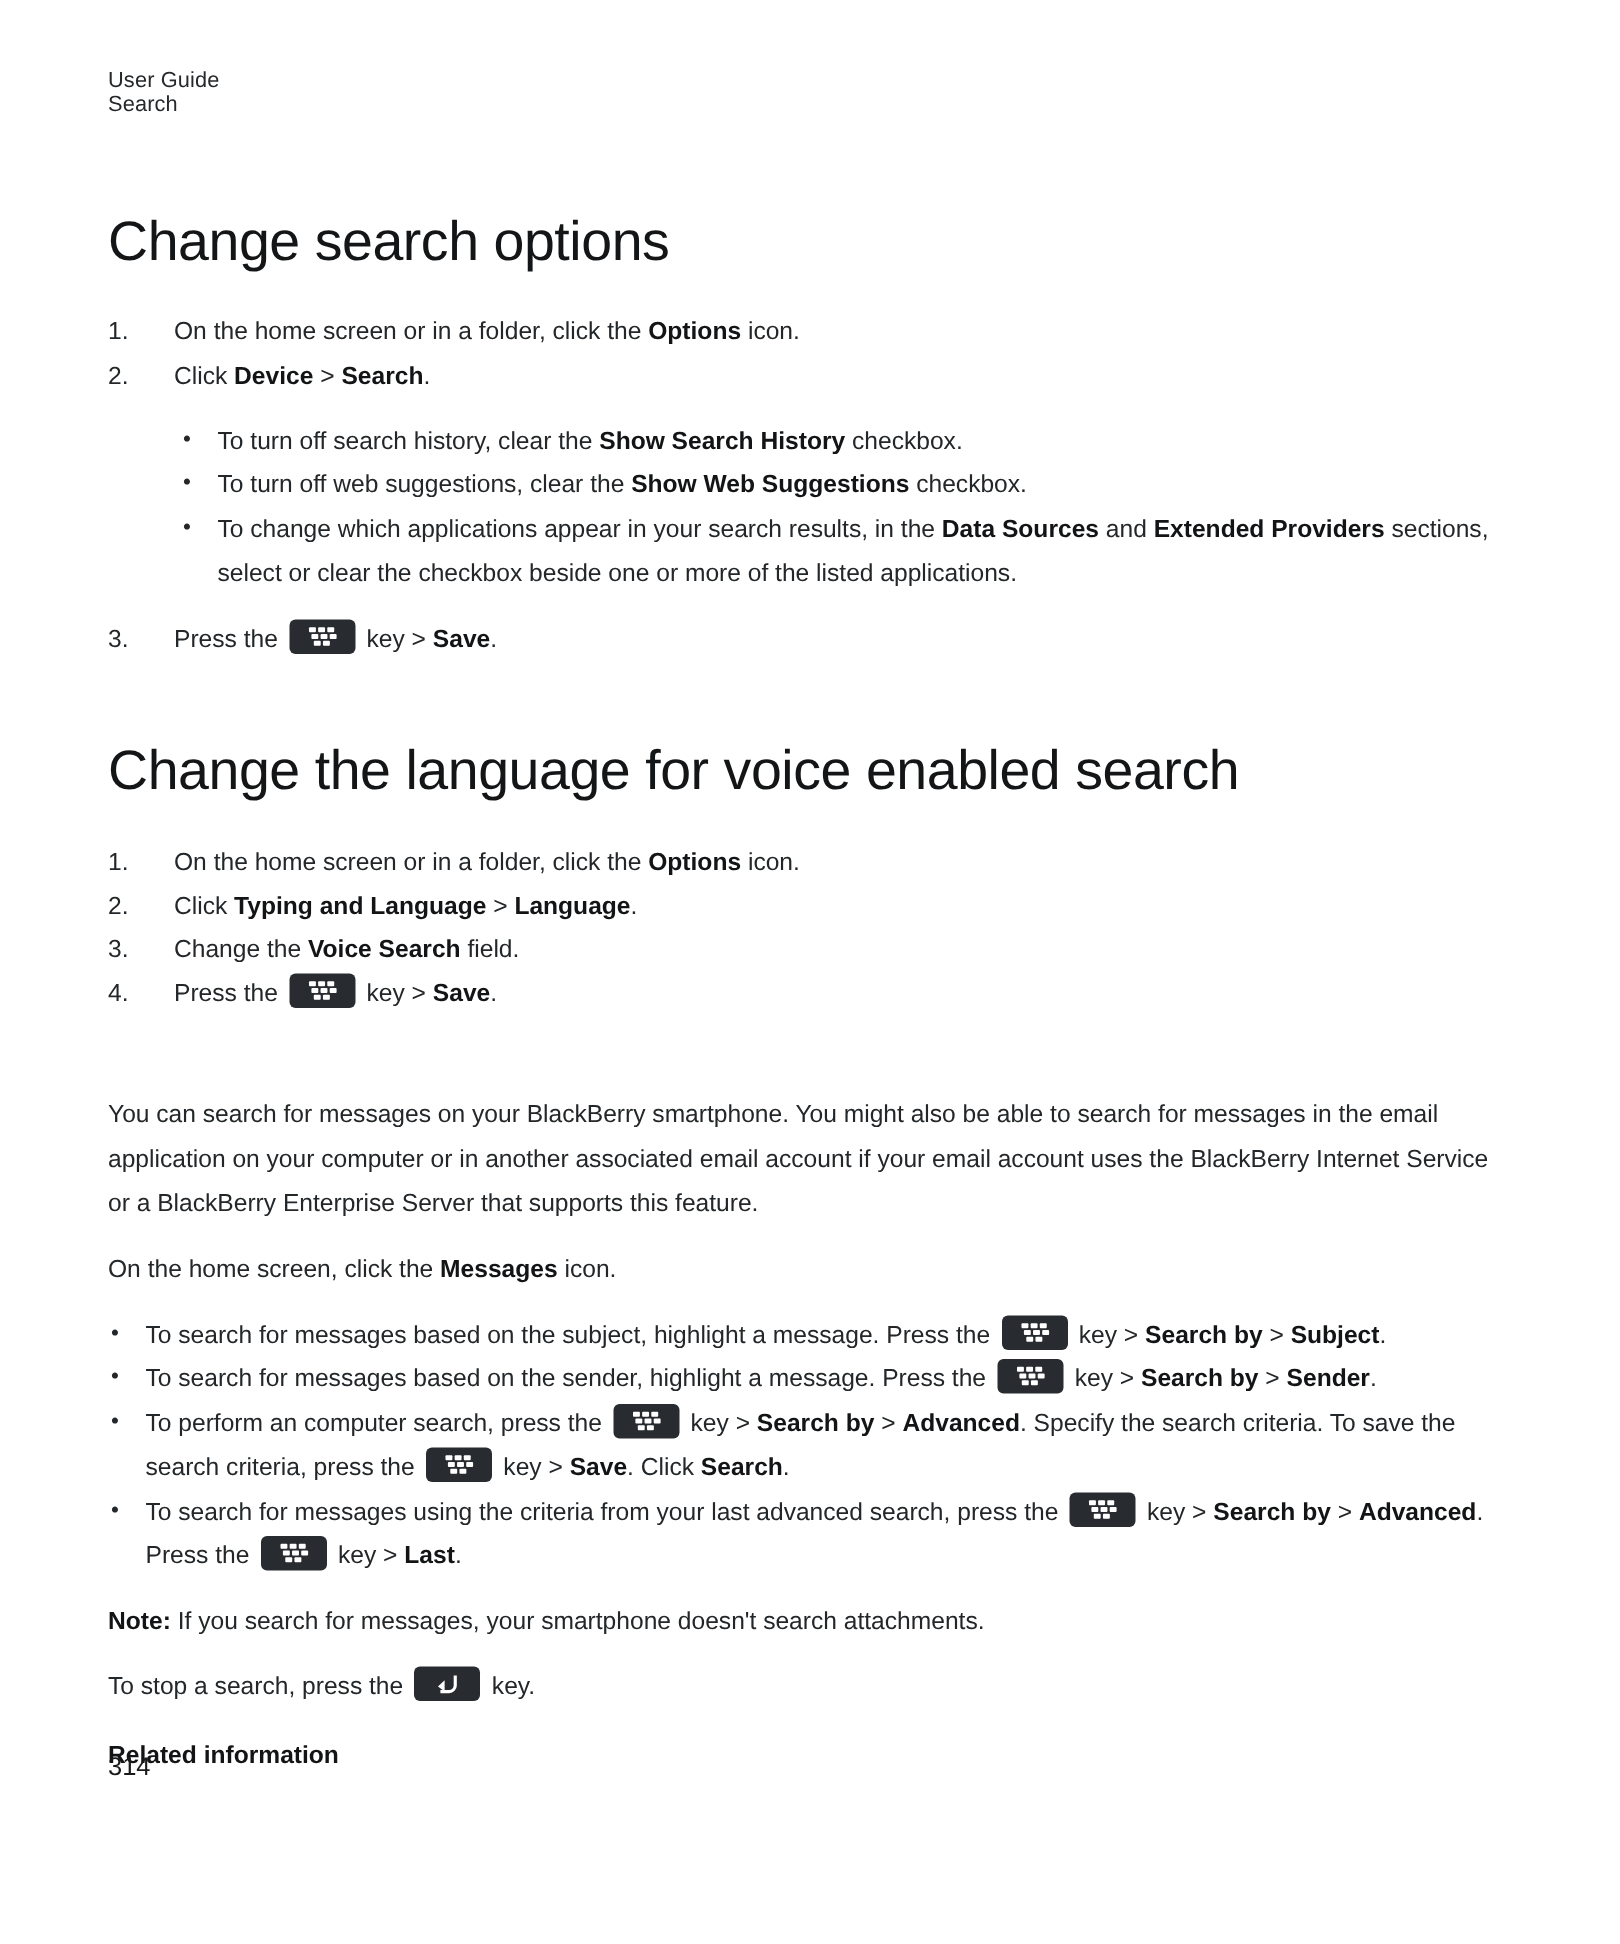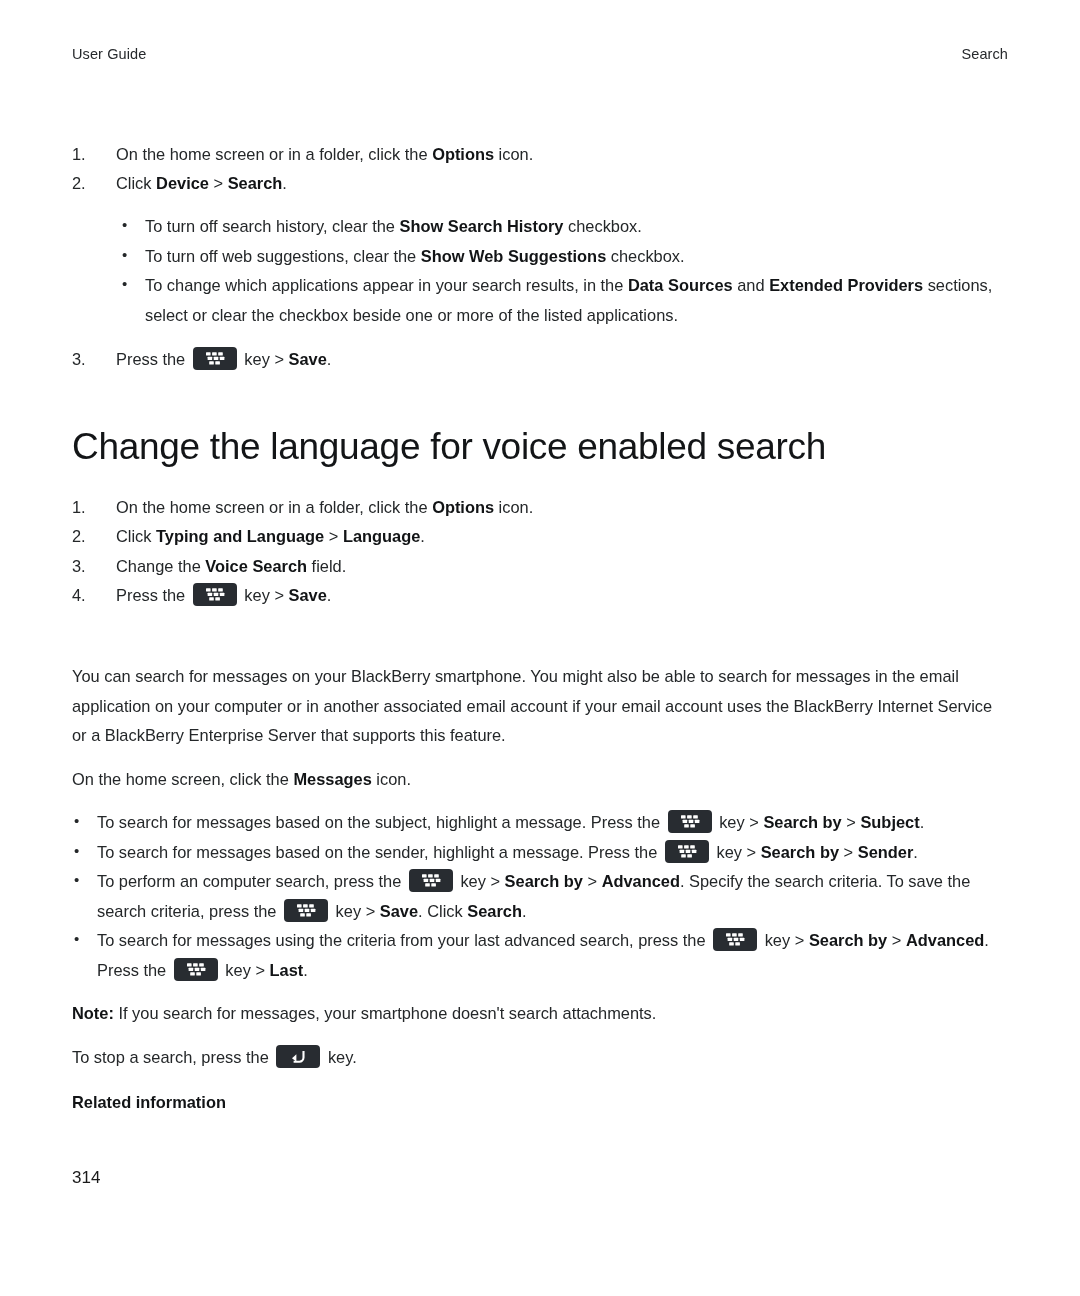--- a/index.html
+++ b/index.html
@@ -24,20 +24,21 @@
     position: absolute;
     top: 46px;
     left: 72px;
     right: 72px;
     display: flex;
     justify-content: space-between;
     align-items: baseline;
     font-size: 14.5px;
     color: #26292c;
     letter-spacing: 0.1px;
+    flex-direction: column;
   }
   .runhead .right { font-size: 14.5px; }
 
   
   .content {
     position: absolute;
     top: 140px;
     left: 72px;
     width: 936px;
   }
@@ -139,20 +140,21 @@
 <div class="page">
 
   <div class="runhead">
     <span class="left">User Guide</span>
     <span class="right">Search</span>
   </div>
 
   <div class="content">
 
     <div class="section">
+      <h1 class="section-title">Change search options</h1>
       <ol class="steps" id="s0-steps">
           <li><span class="num">1.</span><span>On the home screen or in a folder, click the </span><span class="b">Options</span><span> icon.</span></li>
           <li><span class="num">2.</span><span>Click </span><span class="b">Device</span><span> &gt; </span><span class="b">Search</span><span>.</span></li>
         </ol>
       <div class="gap-sm"></div>
       <ul class="bullets indented" id="s0-bullets">
           <li><span>To turn off search history, clear the </span><span class="b">Show Search History</span><span> checkbox.</span></li>
           <li><span>To turn off web suggestions, clear the </span><span class="b">Show Web Suggestions</span><span> checkbox.</span></li>
           <li><span>To change which applications appear in your search results, in the </span><span class="b">Data Sources</span><span> and </span><span class="b">Extended Providers</span><span> sections, select or clear the checkbox beside one or more of the listed applications.</span></li>
         </ul>

